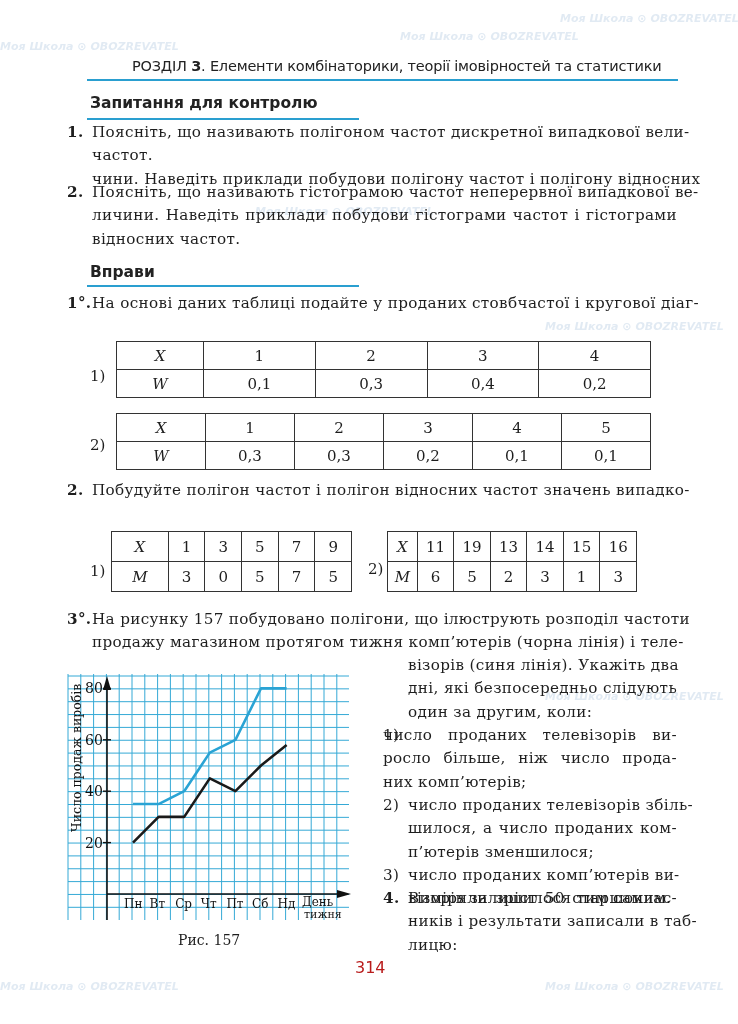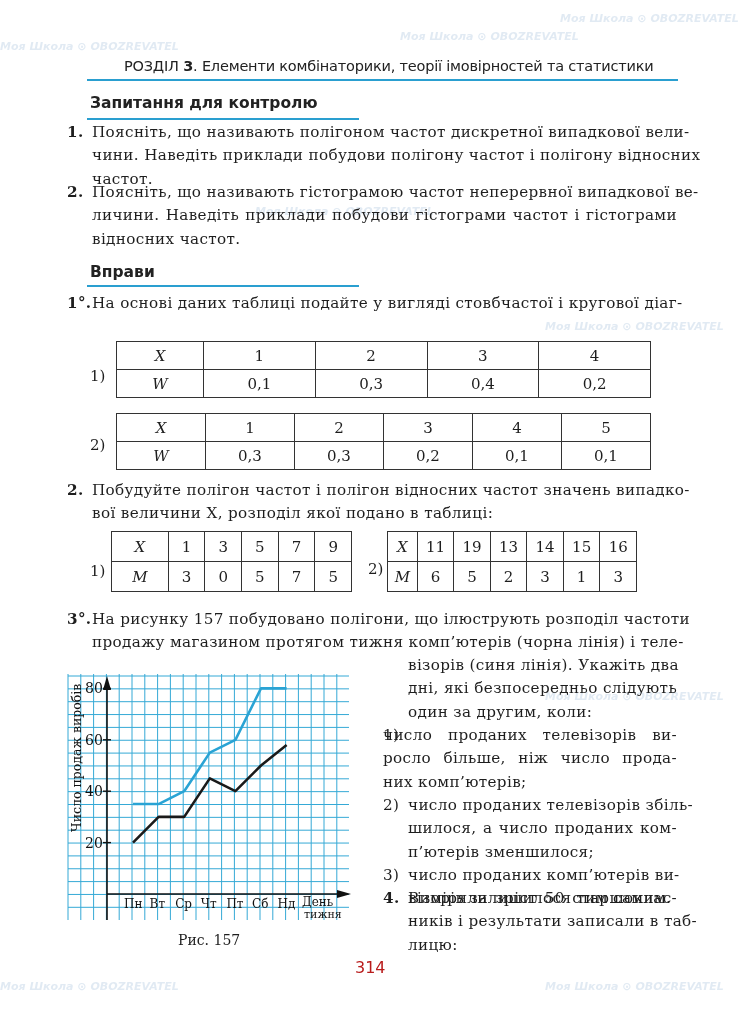--- a/index.html
+++ b/index.html
@@ -1,18 +1,18 @@
 <!DOCTYPE html>
 <html><head>
 <meta charset="utf-8">
 <style>
   html,body{margin:0;padding:0;}
   body{width:738px;height:1024px;background:#fff;position:relative;overflow:hidden;font-family:"DejaVu Serif","Liberation Serif",serif;color:#1e1e1e;}
   .sans{font-family:"DejaVu Sans","Liberation Sans",sans-serif;}
-  .running-head{position:absolute;left:124px;top:58px;font-size:14.5px;letter-spacing:-0.2px;color:#222;}
+  .running-head{position:absolute;left:132px;top:58px;font-size:14.5px;letter-spacing:-0.2px;color:#222;}
   .running-head b{font-weight:bold;}
   .head-rule{position:absolute;left:87px;top:79px;width:591px;height:2px;background:#2a9fd0;}
   .sec-title{position:absolute;left:90px;font-size:15.5px;font-weight:bold;color:#222;}
   .sec-rule{position:absolute;left:87px;width:272px;height:2px;background:#2a9fd0;}
   .para{position:absolute;font-size:15.2px;line-height:23.3px;letter-spacing:0.35px;}
   .num{position:absolute;font-weight:bold;}
   .line{white-space:nowrap;text-align:justify;text-align-last:justify;display:block;}
   .line.last{text-align-last:left;}
   table.dt{position:absolute;border-collapse:collapse;font-size:15px;}
   table.dt td{border:1.3px solid #333;text-align:center;padding:0;height:27px;}
@@ -41,40 +41,40 @@
 </div>
 <div class="head-rule"></div>
 
 <div class="sec-title sans" style="top:94px;">Запитання для контролю</div>
 <div class="sec-rule" style="top:118px;"></div>
 
 <div class="para" style="left:67px;top:121px;width:610px;">
   <span class="num" style="left:0;">1.</span>
   <div style="margin-left:25px;">
     <span class="line">Поясніть, що називають полігоном частот дискретної випадкової вели-</span>
+    <span class="line last">частот.</span>
     <span class="line">чини. Наведіть приклади побудови полігону частот і полігону відносних</span>
-    <span class="line last">частот.</span>
   </div>
 </div>
 <div class="para" style="left:67px;top:181px;width:610px;">
   <span class="num" style="left:0;">2.</span>
   <div style="margin-left:25px;">
     <span class="line">Поясніть, що називають гістограмою частот неперервної випадкової ве-</span>
     <span class="line">личини. Наведіть приклади побудови гістограми частот і гістограми</span>
     <span class="line last">відносних частот.</span>
   </div>
 </div>
 
 <div class="sec-title sans" style="top:263px;">Вправи</div>
 <div class="sec-rule" style="top:285px;"></div>
 
 <div class="para" style="left:67px;top:292px;width:610px;">
   <span class="num" style="left:0;">1°.</span>
   <div style="margin-left:25px;">
-    <span class="line">На основі даних таблиці подайте у вигляді стовбчастої і кругової діаг-</span>
+    <span class="line">На основі даних таблиці подайте у проданих стовбчастої і кругової діаг-</span>
   </div>
 </div>
 
 <span class="tlabel" style="left:90px;top:367px;">1)</span>
 <table class="dt" style="left:116px;top:341px;width:535px;">
   <tbody>
       <tr>
     <td class="h" style="width:86px;">X</td>
     <td>1</td>
     <td>2</td>
@@ -110,21 +110,20 @@
     <td>0,1</td>
     <td>0,1</td>
   </tr>
 </tbody>
   </table>
 
 <div class="para" style="left:67px;top:479px;width:610px;">
   <span class="num" style="left:0;">2.</span>
   <div style="margin-left:25px;">
     <span class="line">Побудуйте полігон частот і полігон відносних частот значень випадко-</span>
-    <span class="line last">вої величини X, розподіл якої подано в таблиці:</span>
   </div>
 </div>
 
 <span class="tlabel" style="left:90px;top:562px;">1)</span>
 <table class="dt" style="left:111px;top:531px;width:241px;">
   <tbody>
       <tr>
     <td class="h" style="height:29px;">X</td>
     <td>1</td>
     <td>3</td>

